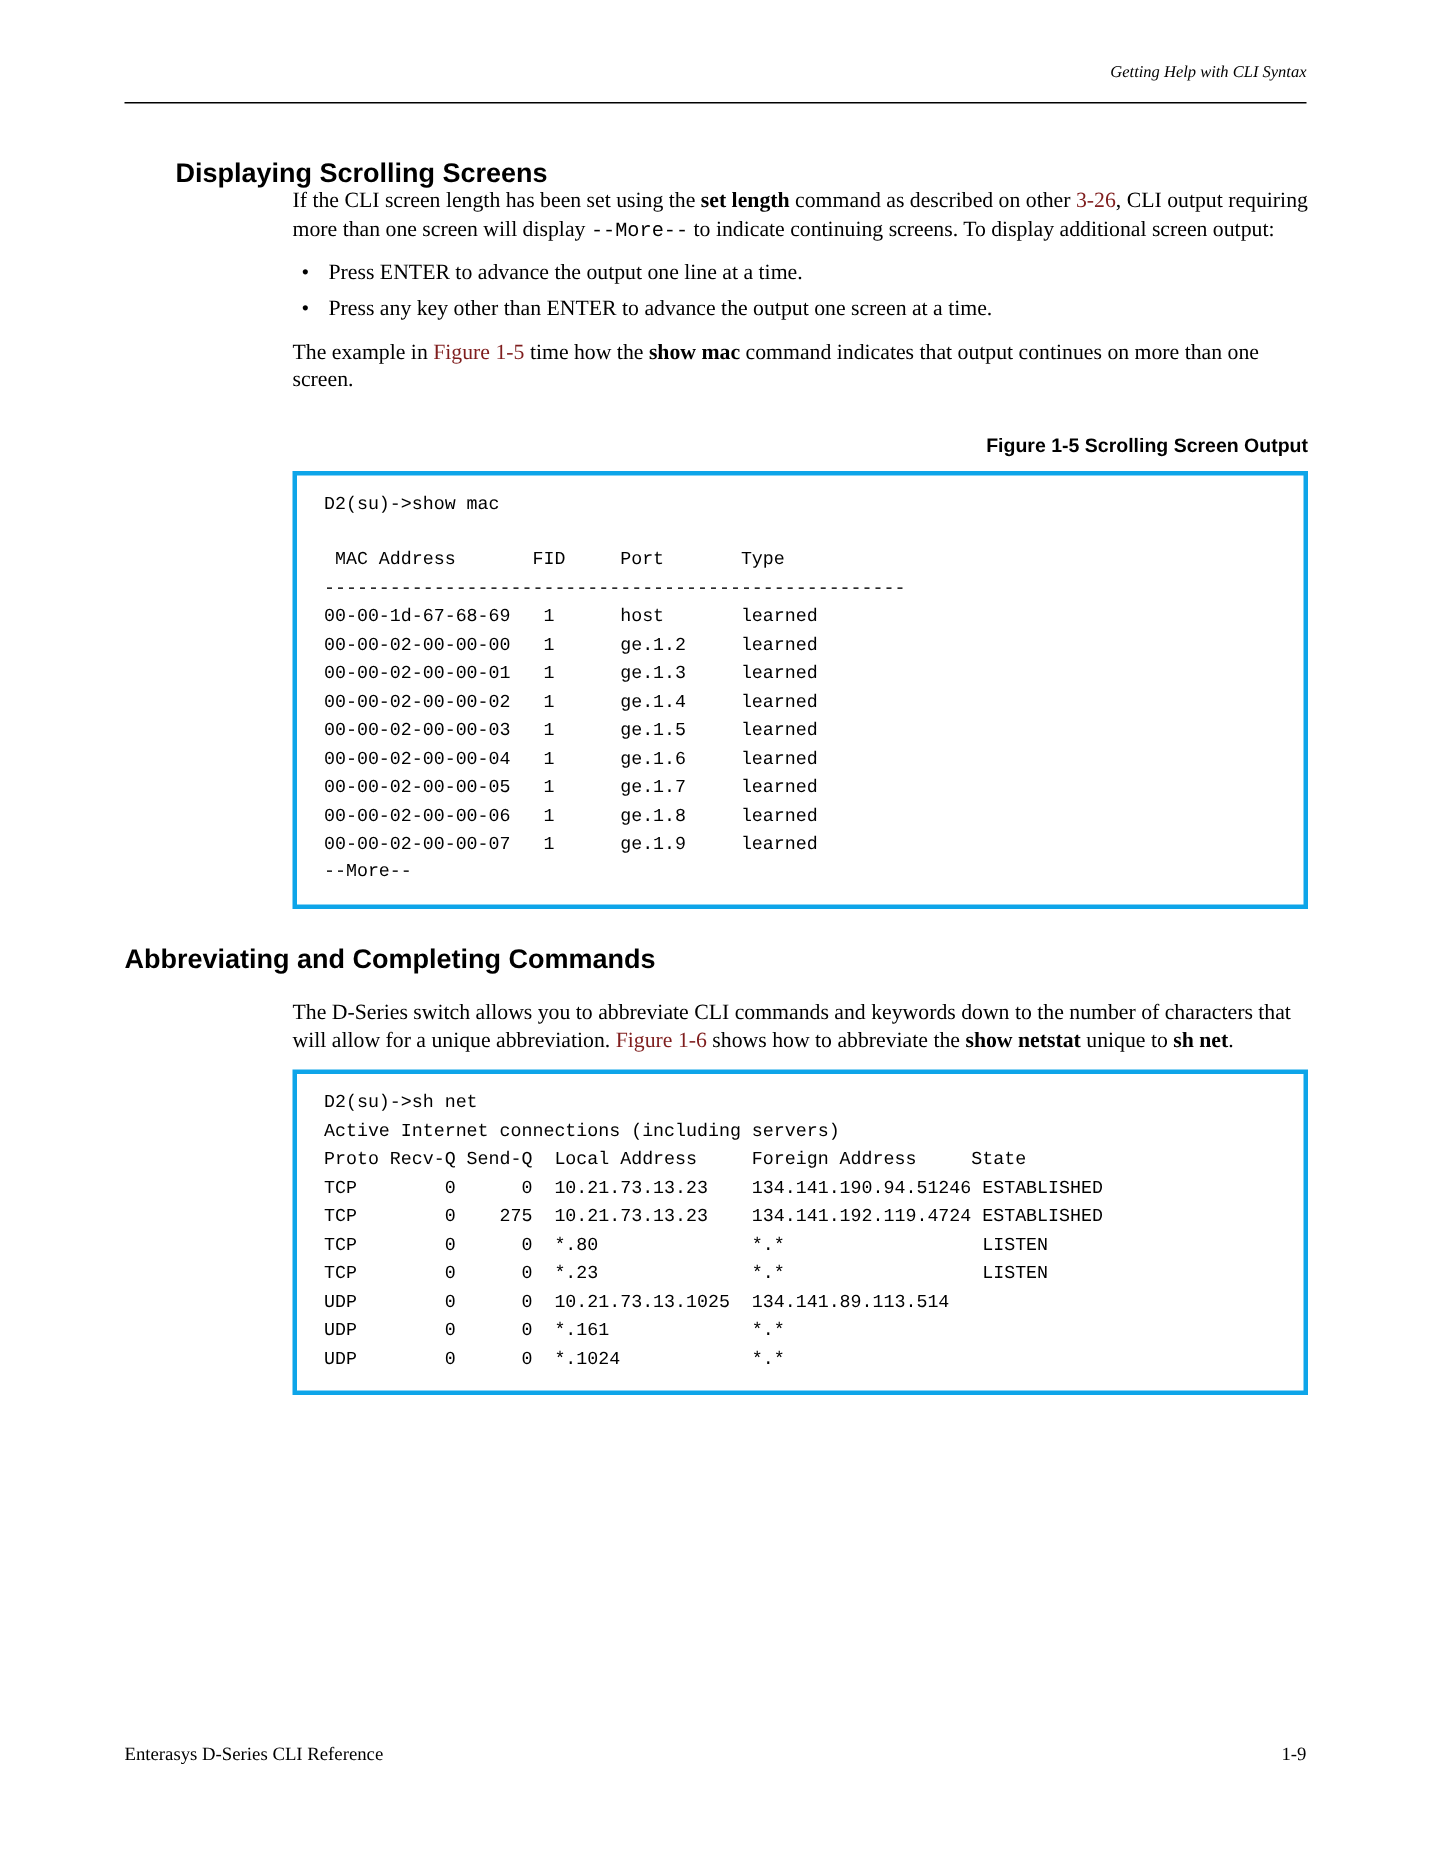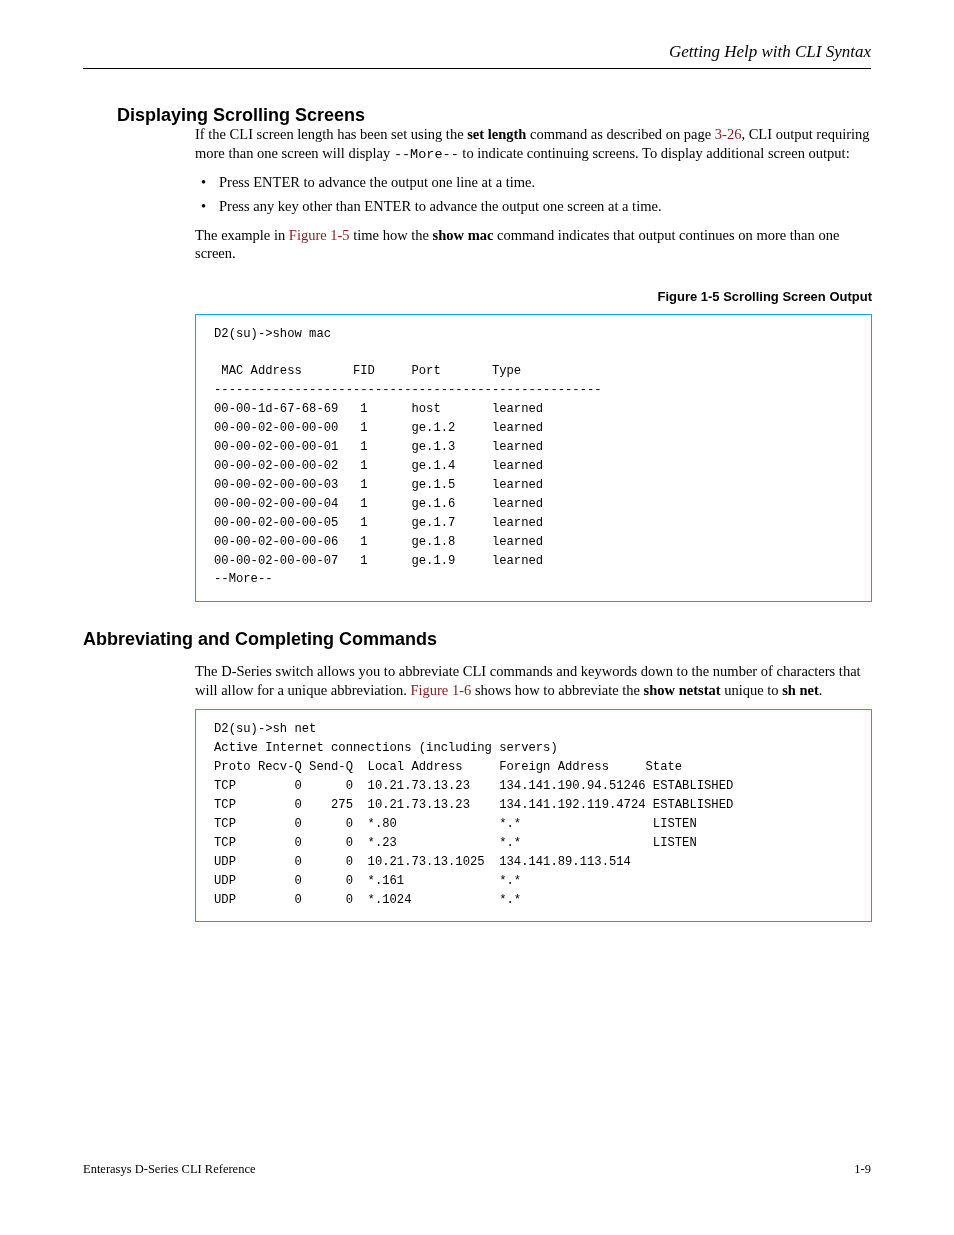--- a/index.html
+++ b/index.html
@@ -8,21 +8,21 @@
     height: 1235px;
     background: #fff;
     font-family: "Palatino Linotype", "Book Antiqua", Palatino, Georgia, serif;
     color: #000;
     position: relative;
   }
   .header {
     position: absolute;
     top: 42px;
     right: 83px;
-    font-size: 17px;
+    font-size: 11px;
     font-style: italic;
   }
   .hr {
     position: absolute;
     top: 68px;
     left: 83px;
     right: 83px;
     border-top: 1px solid #000;
   }
   .content {
@@ -49,21 +49,21 @@
     text-align: right;
   }
   .left-h2 {
     position: absolute;
     left: 83px;
     font-family: Arial, Helvetica, sans-serif;
     font-weight: bold;
     font-size: 18px;
   }
   .code-box {
-    border: 1px solid #0ea5e9;
+    border: 3px solid #0ea5e9;
     padding: 10px 18px 12px 18px;
     font-family: "Courier New", Courier, monospace;
     font-size: 12.2px;
     line-height: 1.55;
     white-space: pre;
     margin-bottom: 10px;
   }
   .footer-left {
     position: absolute;
     left: 83px;
@@ -83,21 +83,21 @@
 <div class="header">Getting Help with CLI Syntax</div>
 <div class="hr"></div>
 
 <div class="left-h2" style="top:105px;margin-left:34px;">Displaying Scrolling Screens</div>
 <div class="left-h2" style="top:629px;text-align:center;">Abbreviating and Completing Commands</div>
 
 <div class="content">
   <div style="height:20px;"></div>
 
   <p class="para">
-    <span>If the CLI screen length has been set using the </span><span class="bold">set length</span><span> command as described on page </span><span class="link">3-26</span><span>, CLI output requiring more than one screen will display </span><span class="mono">--More--</span><span> to indicate continuing screens. To display additional screen output:</span>
+    <span>If the CLI screen length has been set using the </span><span class="bold">set length</span><span> command as described on other </span><span class="link">3-26</span><span>, CLI output requiring more than one screen will display </span><span class="mono">--More--</span><span> to indicate continuing screens. To display additional screen output:</span>
   </p>
 
   <ul class="bullets">
     <li>Press ENTER to advance the output one line at a time.</li>
     <li>Press any key other than ENTER to advance the output one screen at a time.</li>
   </ul>
 
   <p class="para">
     <span>The example in </span><span class="link">Figure 1-5</span><span> time how the </span><span class="bold">show mac</span><span> command indicates that output continues on more than one screen.</span>
   </p>

